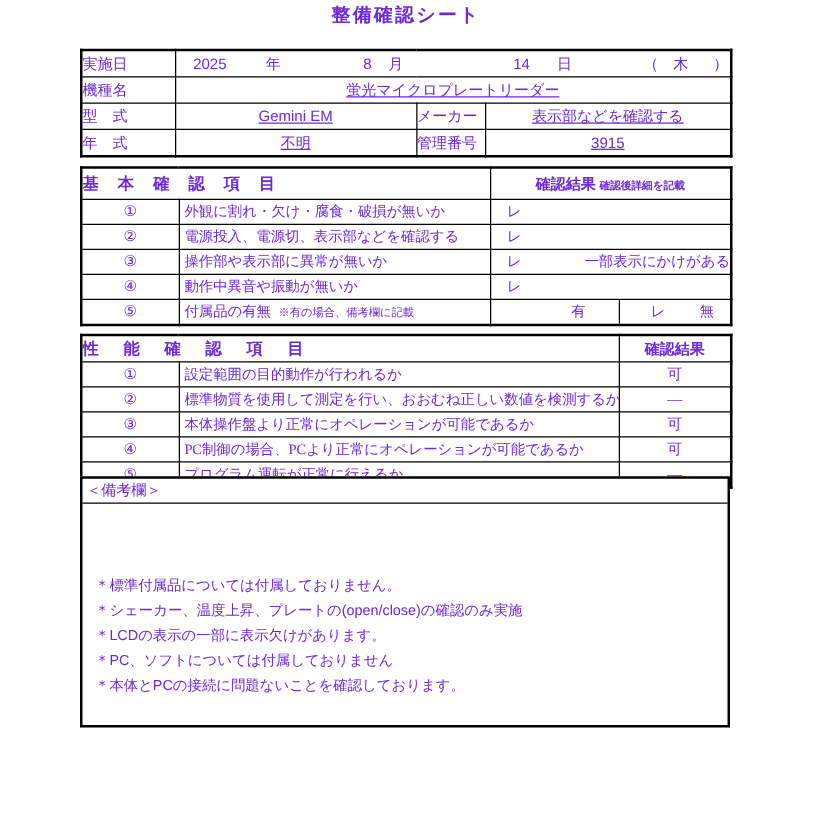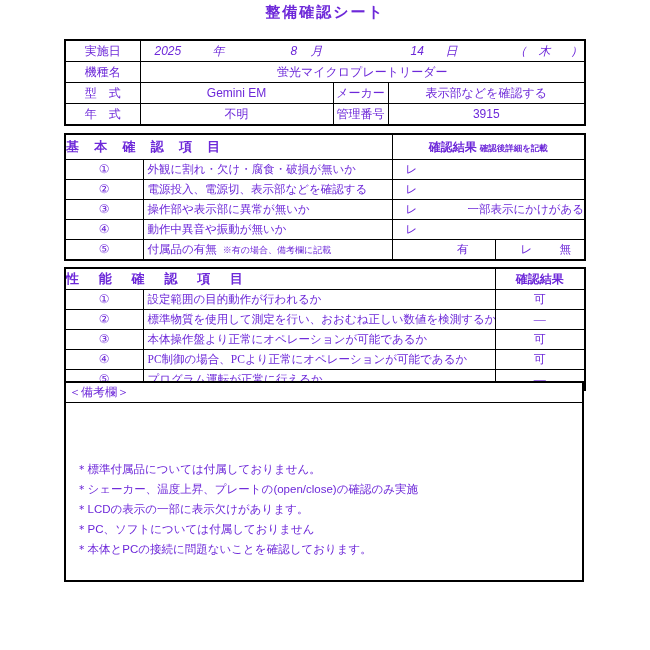--- a/index.html
+++ b/index.html
@@ -6,23 +6,23 @@
   .sheet{position:relative;width:650px;height:650px;background:#ffffff;color:#6d28d9;
          font-family:"Liberation Sans",sans-serif;overflow:hidden;}
   .page-title{position:absolute;top:3px;left:0;width:100%;text-align:center;
               font-weight:bold;font-size:15px;letter-spacing:2px;}
   table{border-collapse:collapse;table-layout:fixed;position:absolute;background:#fff;}
   table{border:2px solid #000;}
   td{border:1px solid #000;padding:0;overflow:hidden;white-space:nowrap;vertical-align:middle;}
   
   .info{left:64px;top:39px;width:520px;font-size:12px;}
   .info td{height:20px;}
-  .lbl{text-align:center;}
-  .val{text-align:center;}
-  .date-cell{position:relative;font-style:italic;}
+  .lbl{text-align:left;}
+  .val{text-align:center;text-decoration:underline;}
+  .date-cell{position:relative;}
   .date-part{position:absolute;top:0;height:20px;line-height:20px;}
   
   .checks{font-family:"Liberation Serif",serif;}
   .basic{left:64px;top:133px;width:520px;}
   .perf{left:64px;top:267px;width:520px;}
   .basic .hdr td{height:24px;}
   .perf  .hdr td{height:20px;font-family:Liberation Mono, monospace;}
   .checks .row td{height:19px;}
   .sec-title{font-weight:bold;font-size:13px;letter-spacing:6px;}
   .res-hdr{text-align:center;font-weight:bold;font-size:12px;}

